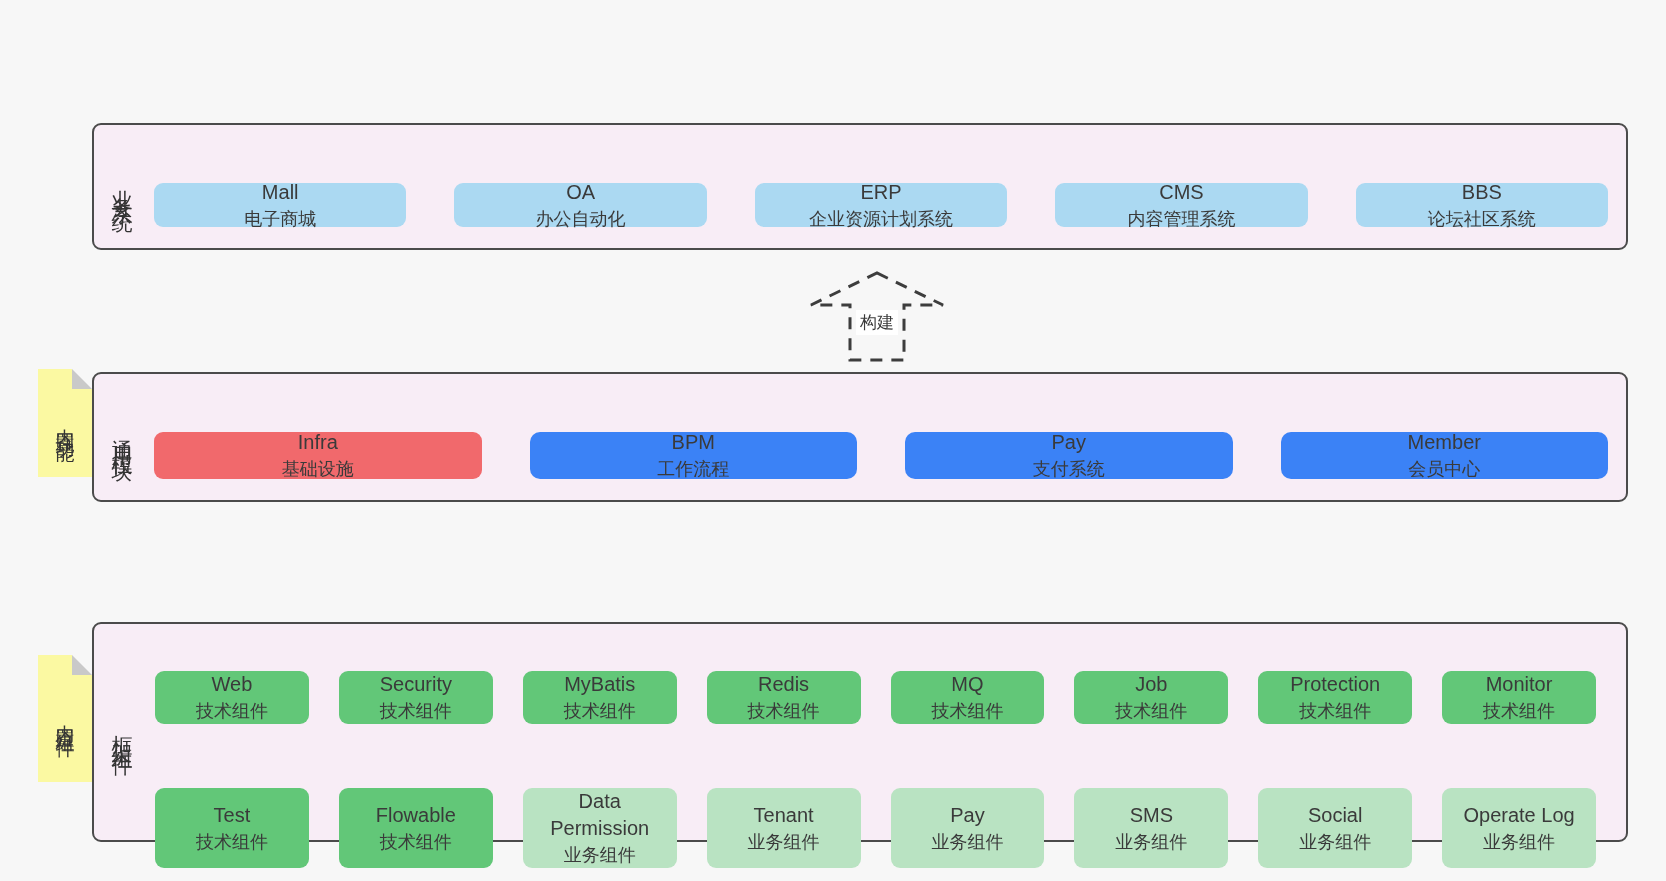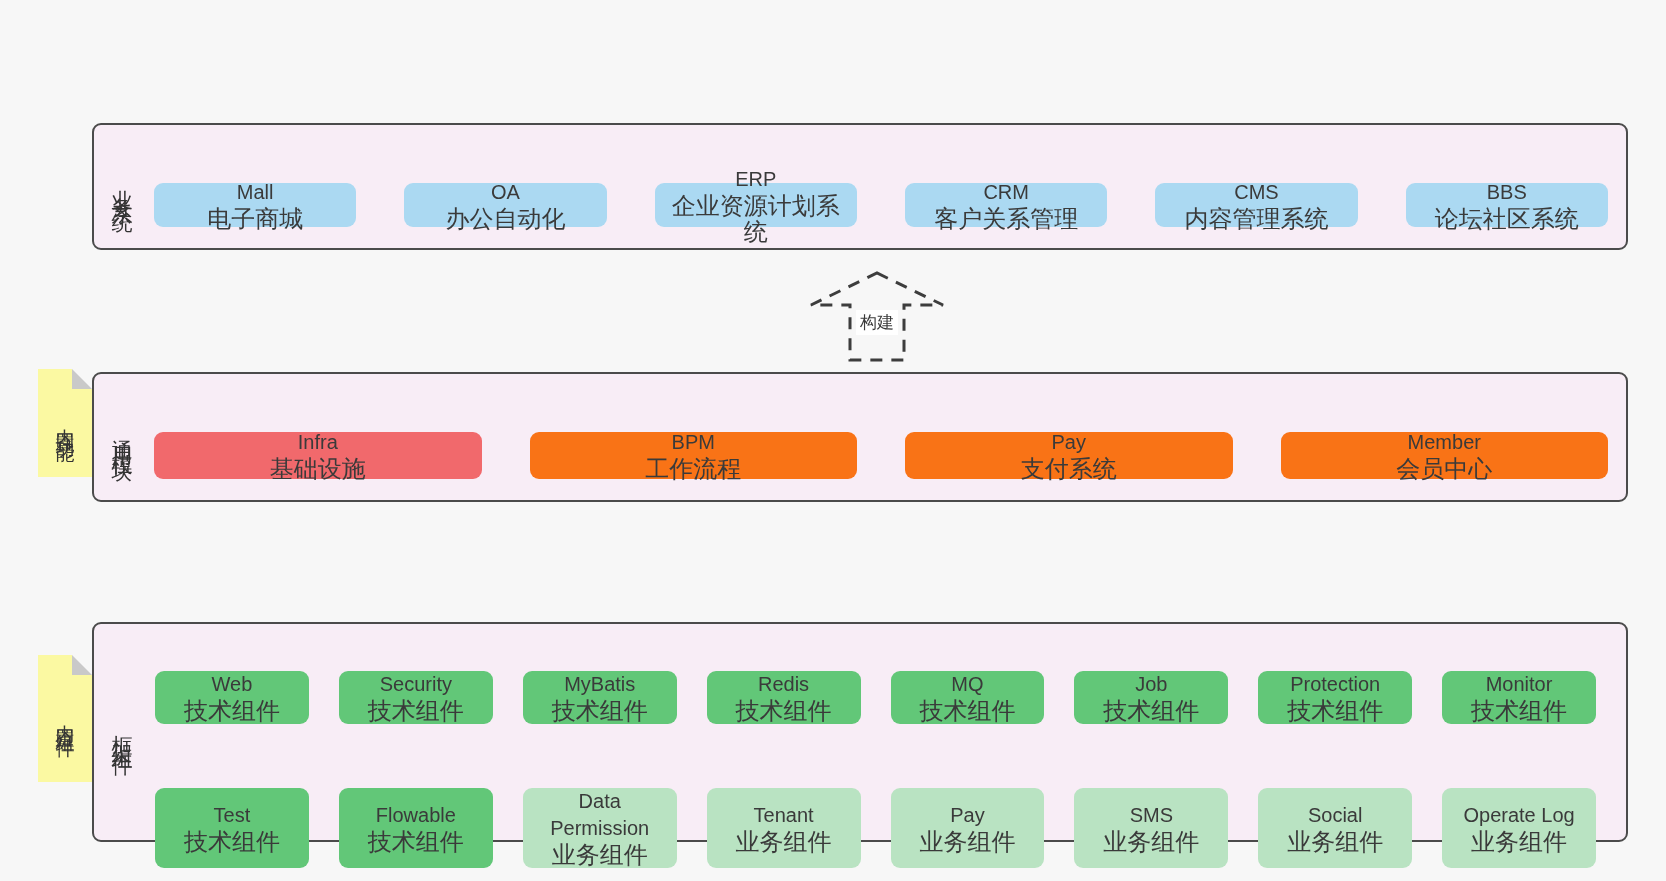--- a/index.html
+++ b/index.html
@@ -15,24 +15,24 @@
     writing-mode:vertical-rl;text-orientation:upright;font-size:21px;letter-spacing:7px;color:#333;}
 
   
   .row6{position:absolute;left:60px;right:18px;top:26px;bottom:21px;display:flex;gap:48px;}
   .rows8{position:absolute;left:61px;right:30px;top:15px;bottom:16px;display:flex;flex-direction:column;gap:32px;}
   .row8{flex:1;display:flex;gap:30px;}
 
   .box{flex:1;border-radius:9px;display:flex;flex-direction:column;align-items:center;justify-content:center;
     text-align:center;color:#3a3a3a;padding:0 10px;box-sizing:border-box;margin-top:32px;}
   .bt{font-size:20px;line-height:27px;}
-  .bs{font-size:24px;line-height:26px;}
+  .bs{font-size:18px;line-height:26px;}
   .v-blue{background:#abd9f2;}
   .v-red{background:#f1696c;}
-  .v-pink{background:#f97316;}
+  .v-pink{background:#3b82f6;border-radius:10px;}
   .v-green{background:#62c778;}
   .v-lgreen{background:#b9e3c2;}
 
   
   .sticky{position:absolute;left:38px;width:54px;background:#fbf9a2;display:flex;align-items:center;justify-content:center;}
   .sticky-modules{top:369px;height:108px;}
   .sticky-components{top:655px;height:127px;}
   .sticky .fold{position:absolute;top:0;right:0;width:0;height:0;border-style:solid;
     border-width:0 20px 20px 0;border-color:transparent #f7f7f7 #c9c9c9 transparent;}
   .sticky-text{writing-mode:vertical-rl;text-orientation:upright;font-size:19px;letter-spacing:5px;color:#333;}
@@ -65,24 +65,20 @@
         <div class="bt">Mall</div>
         <div class="bs">电子商城</div>
       </div>
       <div class="box v-blue">
         <div class="bt">OA</div>
         <div class="bs">办公自动化</div>
       </div>
       <div class="box v-blue">
         <div class="bt">ERP</div>
         <div class="bs">企业资源计划系统</div>
-      </div>
-      <div class="box v-blue">
-        <div class="bt">CRM</div>
-        <div class="bs">客户关系管理</div>
       </div>
       <div class="box v-blue">
         <div class="bt">CMS</div>
         <div class="bs">内容管理系统</div>
       </div>
       <div class="box v-blue">
         <div class="bt">BBS</div>
         <div class="bs">论坛社区系统</div>
       </div>
     </div>

